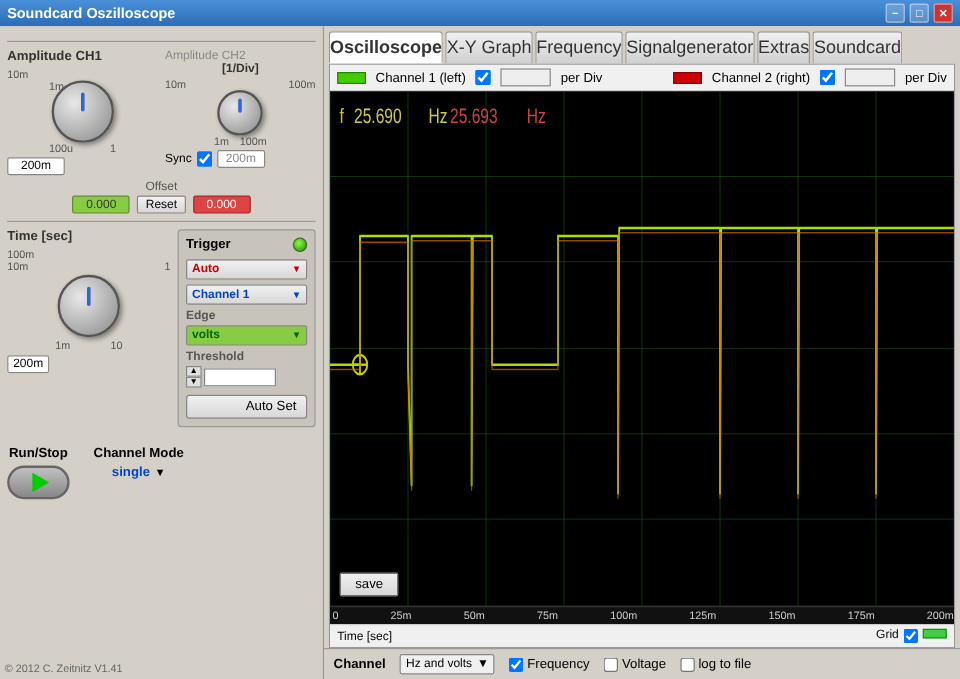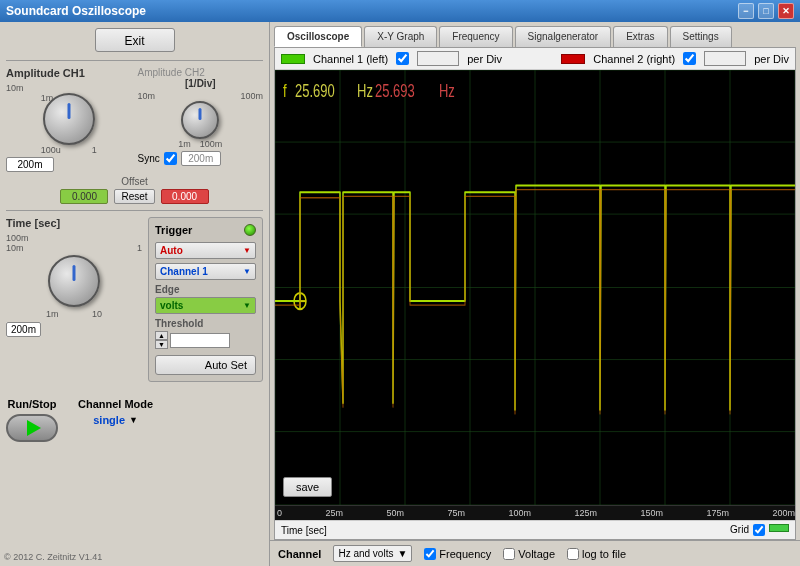--- a/index.html
+++ b/index.html
@@ -306,27 +306,27 @@
     }
 
     
     .tab-bar {
       display: flex;
       background: #d4d0c8;
       padding: 4px 4px 0 4px;
       gap: 2px;
     }
     .tab {
-      padding: 4px 12px;
+      padding: 4px 0;
       background: linear-gradient(to bottom, #f0f0f0, #d0d0d0);
       border: 1px solid #999;
       border-bottom: none;
       border-radius: 3px 3px 0 0;
       cursor: pointer;
-      font-size: 10px;
+      font-size: 15px;
       color: #333;
     }
     .tab.active {
       background: white;
       border-bottom: 1px solid white;
       z-index: 1;
       font-weight: bold;
     }
 
     
@@ -460,21 +460,20 @@
     <div class="title-btn">−</div>
     <div class="title-btn">□</div>
     <div class="title-btn close">✕</div>
   </div>
 </div>
 
 <div class="main-container">
 
   <div class="left-panel" style="position:relative;">
 
-    <button class="exit-btn">Exit</button>
 
     <hr class="divider-line">
 
     <div style="display:flex; gap:2px; align-items:flex-start;">
 
       <div style="flex:1;">
         <div class="section-title">Amplitude CH1</div>
         <div class="knob-container">
           <div style="display:flex; justify-content:space-between; width:100%; font-size:9px; color:#555;">
             <span>10m</span>
@@ -612,21 +611,21 @@
       <div class="tab">
         <span>Frequency</span>
       </div>
       <div class="tab">
         <span>Signalgenerator</span>
       </div>
       <div class="tab">
         <span>Extras</span>
       </div>
       <div class="tab">
-        <span>Settings</span>
+        <span>Soundcard</span>
       </div>
     </div>
 
     <div class="scope-panel">
 
       <div class="channel-bar">
         <div class="ch-indicator-green"></div>
         <span>Channel 1 (left)</span>
         <input type="checkbox" checked="" class="ch-checkbox" style="">
         <input type="text" class="per-div-input" style="">

